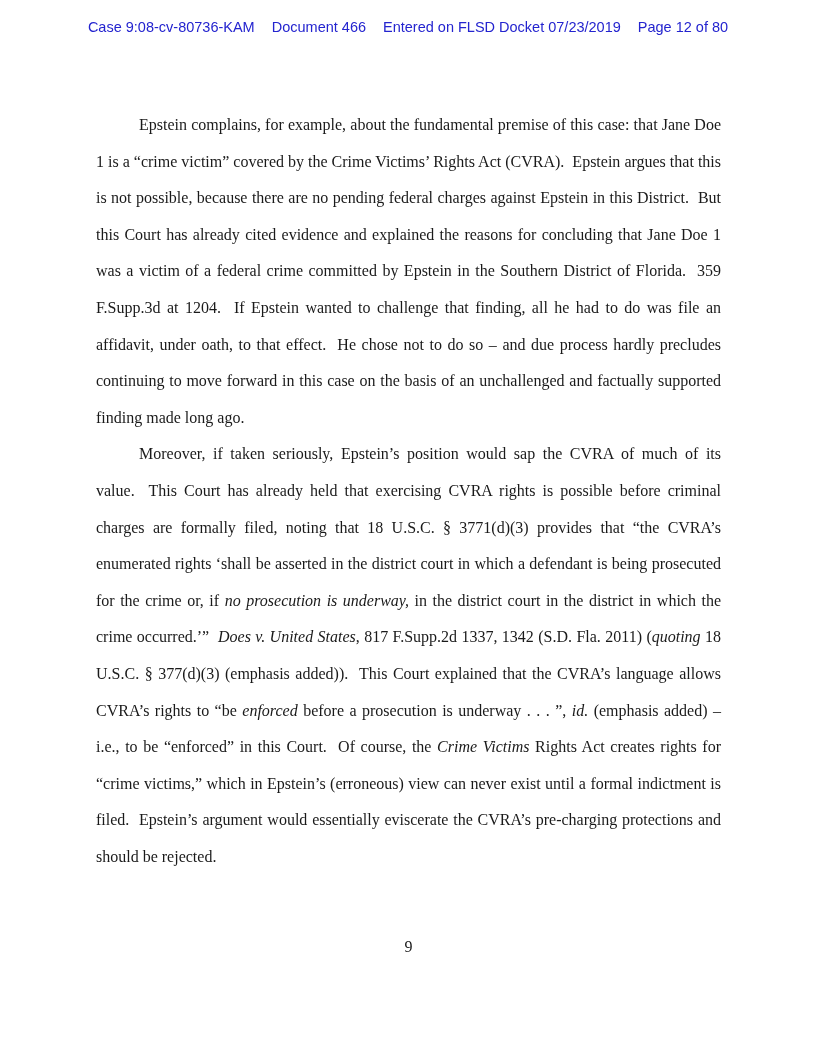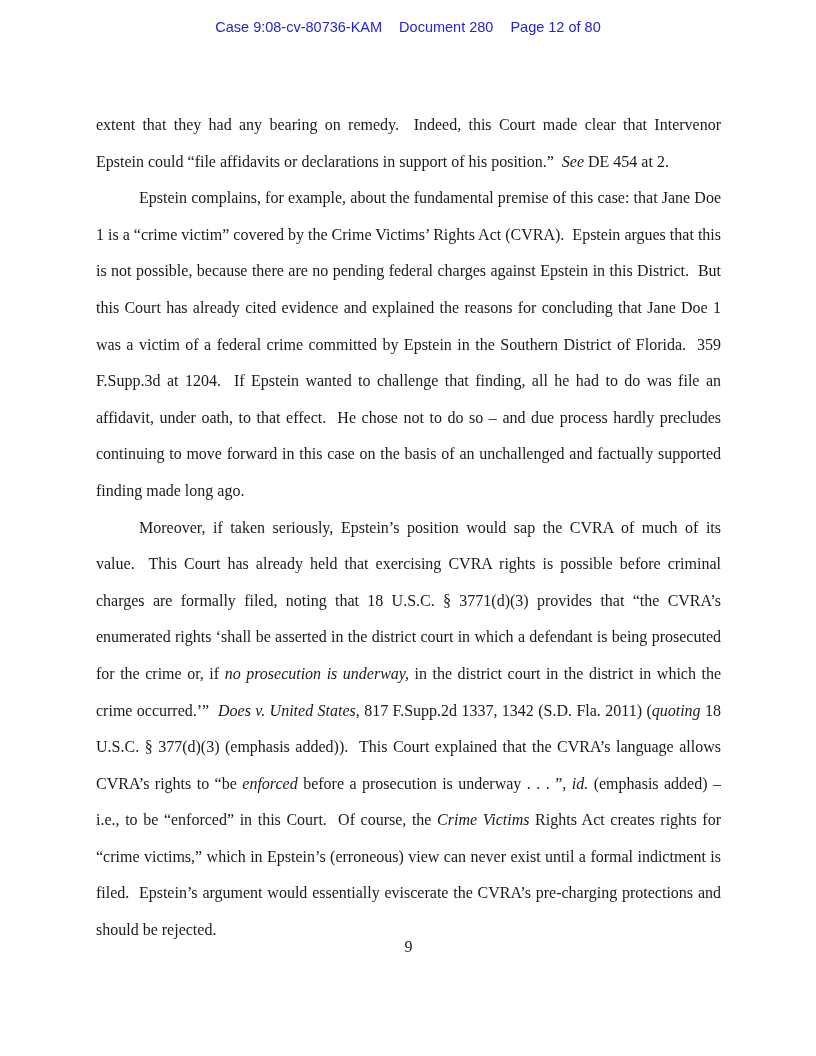--- a/index.html
+++ b/index.html
@@ -50,22 +50,22 @@
     font-size: 16px;
     color: #1a1a1a;
   }
 </style>
 </head>
 <body>
 
 <div class="page">
   <div class="stamp" id="stamp" style="color: rgb(36, 36, 207);">
       <span>Case 9:08-cv-80736-KAM</span>
-      <span>Document 280</span>
+      <span>Document 466</span>
+      <span>Entered on FLSD Docket 07/23/2019</span>
       <span>Page 12 of 80</span>
     </div>
   <div class="docbody" id="docbody">
-      <p><span>extent that they had any bearing on remedy.&nbsp; Indeed, this Court made clear that Intervenor Epstein could “file affidavits or declarations in support of his position.”&nbsp; </span><em>See</em><span> DE 454 at 2.</span></p>
       <p class="indent"><span>Epstein complains, for example, about the fundamental premise of this case: that Jane Doe 1 is a “crime victim” covered by the Crime Victims’ Rights Act (CVRA).&nbsp; Epstein argues that this is not possible, because there are no pending federal charges against Epstein in this District.&nbsp; But this Court has already cited evidence and explained the reasons for concluding that Jane Doe 1 was a victim of a federal crime committed by Epstein in the Southern District of Florida.&nbsp; 359 F.Supp.3d at 1204.&nbsp; If Epstein wanted to challenge that finding, all he had to do was file an affidavit, under oath, to that effect.&nbsp; He chose not to do so – and due process hardly precludes continuing to move forward in this case on the basis of an unchallenged and factually supported finding made long ago.</span></p>
       <p class="indent"><span>Moreover, if taken seriously, Epstein’s position would sap the CVRA of much of its value.&nbsp; This Court has already held that exercising CVRA rights is possible before criminal charges are formally filed, noting that 18 U.S.C. § 3771(d)(3) provides that “the CVRA’s enumerated rights ‘shall be asserted in the district court in which a defendant is being prosecuted for the crime or, if </span><em>no prosecution is underway,</em><span> in the district court in the district in which the crime occurred.’”&nbsp; </span><em>Does v. United States</em><span>, 817 F.Supp.2d 1337, 1342 (S.D. Fla. 2011) (</span><em>quoting</em><span> 18 U.S.C. § 377(d)(3) (emphasis added)).&nbsp; This Court explained that the CVRA’s language allows CVRA’s rights to “be </span><em>enforced</em><span> before a prosecution is underway . . . ”, </span><em>id.</em><span> (emphasis added) – i.e., to be “enforced” in this Court.&nbsp; Of course, the </span><em>Crime Victims</em><span> Rights Act creates rights for “crime victims,” which in Epstein’s (erroneous) view can never exist until a formal indictment is filed.&nbsp; Epstein’s argument would essentially eviscerate the CVRA’s pre-charging protections and should be rejected.</span></p>
     </div>
   <div class="pageno">9</div>
 </div>
 
 </body></html>

